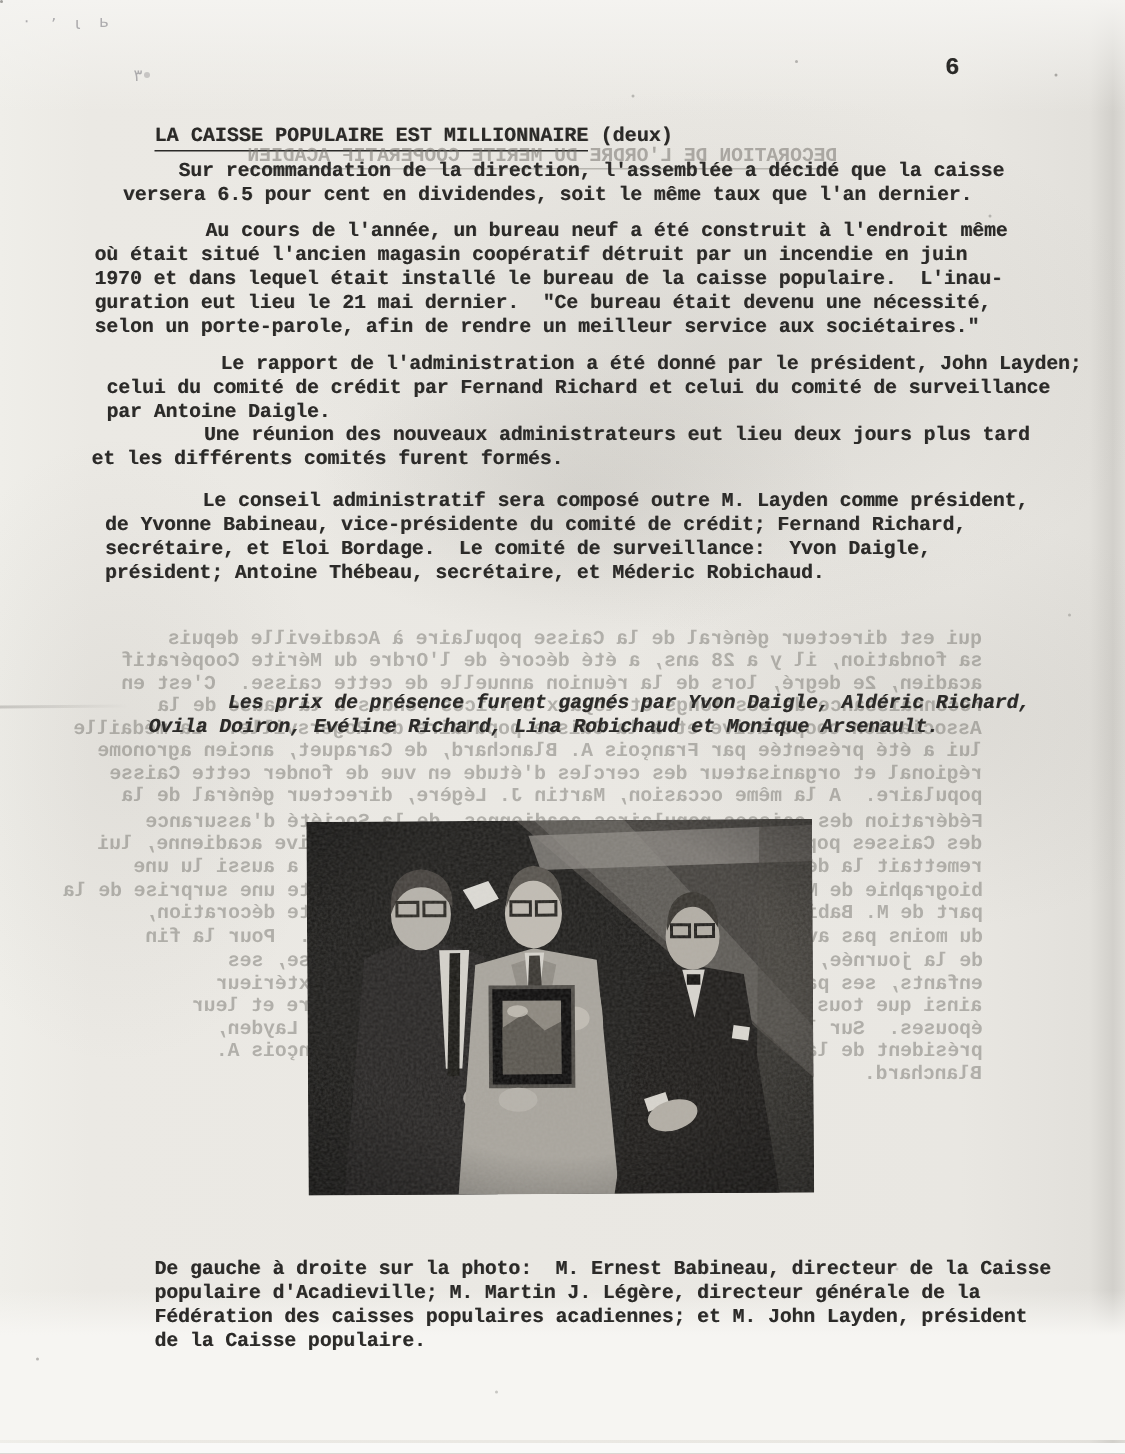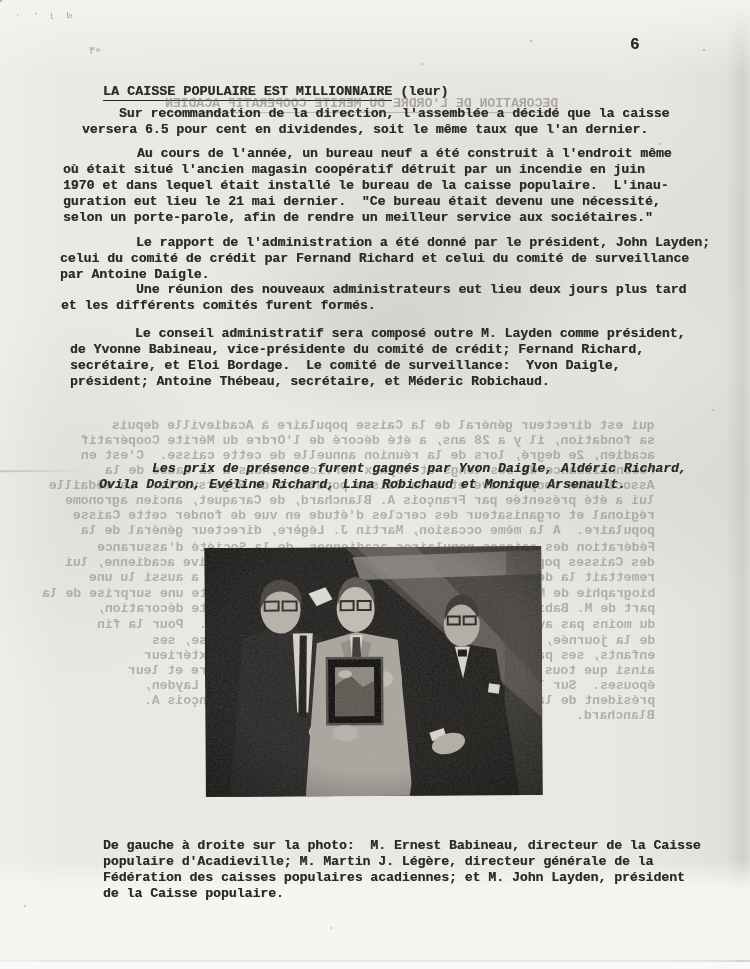--- a/index.html
+++ b/index.html
@@ -18,21 +18,21 @@
   
   .tone-top{position:absolute;left:0;top:0;width:750px;height:75px;background:linear-gradient(180deg,#f4f3f0, rgba(244,243,240,0));}
   .tone-bottom{position:absolute;left:0;top:860px;width:750px;height:100px;background:linear-gradient(0deg,#f6f5f2 70%, rgba(246,245,242,0));}
   .scan-bed{position:absolute;left:0;top:962px;width:750px;height:7px;background:#f9f9f8;}
   .edge-line{position:absolute;left:0;top:955px;}
   
   .ink{color:#2b2a28;font-weight:700;text-shadow:0.35px 0.3px 0.3px rgba(43,42,40,0.55);}
   .para{position:absolute;font-size:13.2px;line-height:16px;white-space:pre;letter-spacing:-0.05px;}
   .para-0{top:106px;left:82px;text-indent:37px;}
   .para-1{top:146px;left:63px;text-indent:74px;}
-  .para-2{top:235px;left:60px;text-indent:76px;}
+  .para-2{top:235px;left:71px;text-indent:76px;}
   .para-3{top:282px;left:61px;text-indent:75px;}
   .para-4{top:326px;left:70px;text-indent:65px;}
   .para-5{top:416px;left:85px;text-indent:52px;}
   .para-6{top:461px;left:99px;text-indent:53px;font-style:italic;}
   .para-7{top:506px;left:80px;text-indent:38px;}
   .caption{position:absolute;top:838px;left:103px;font-size:13.2px;line-height:16px;white-space:pre;letter-spacing:-0.05px;}
   .title{position:absolute;top:84px;left:103px;font-size:13.4px;margin:0;font-weight:700;white-space:pre;}
   .title .u{text-decoration:none;border-bottom:1.6px solid #2b2a28;padding-bottom:1px;margin-top:25px;}
   .pagenum{position:absolute;top:36px;left:630px;font-size:16px;}
   
@@ -77,21 +77,21 @@
       <span class="bleed" style="top: 633px; right: 95px;">de la journée, M. Babineau avait invité avec lui son épouse, ses</span>
       <span class="bleed" style="top: 648px; right: 95px;">enfants, ses parents ainsi que plusieurs visiteurs de l'extérieur</span>
       <span class="bleed" style="top: 663px; right: 95px;">ainsi que tous les membres du bureau de la caisse populaire et leur</span>
       <span class="bleed" style="top: 678px; right: 95px;">épouses.  Sur la photo on voit MM. Martin J. Légère, John Layden,</span>
       <span class="bleed" style="top: 693px; right: 95px;">président de la Caisse populaire d'Acadieville, et M. François A.</span>
       <span class="bleed" style="top: 708px; right: 95px;">Blanchard.</span>
     </div>
 
   <span class="pagenum ink">6</span>
 
-  <h1 class="title ink"><span class="u">LA CAISSE POPULAIRE EST MILLIONNAIRE</span><span> (leur)</span></h1>
+  <h1 class="title ink"><span class="u">LA CAISSE POPULAIRE EST MILLIONNAIRE</span><span> (deux)</span></h1>
 
   <div id="paras" style="position: absolute; inset: 0px; z-index: 3; padding-left: 13px;">
       <div class="para ink para-0">Sur recommandation de la direction, l'assemblée a décidé que la caisse
 versera 6.5 pour cent en dividendes, soit le même taux que l'an dernier.</div>
       <div class="para ink para-1">Au cours de l'année, un bureau neuf a été construit à l'endroit même
 où était situé l'ancien magasin coopératif détruit par un incendie en juin
 1970 et dans lequel était installé le bureau de la caisse populaire.  L'inau-
 guration eut lieu le 21 mai dernier.  "Ce bureau était devenu une nécessité,
 selon un porte-parole, afin de rendre un meilleur service aux sociétaires."</div>
       <div class="para ink para-2">Le rapport de l'administration a été donné par le président, John Layden;

